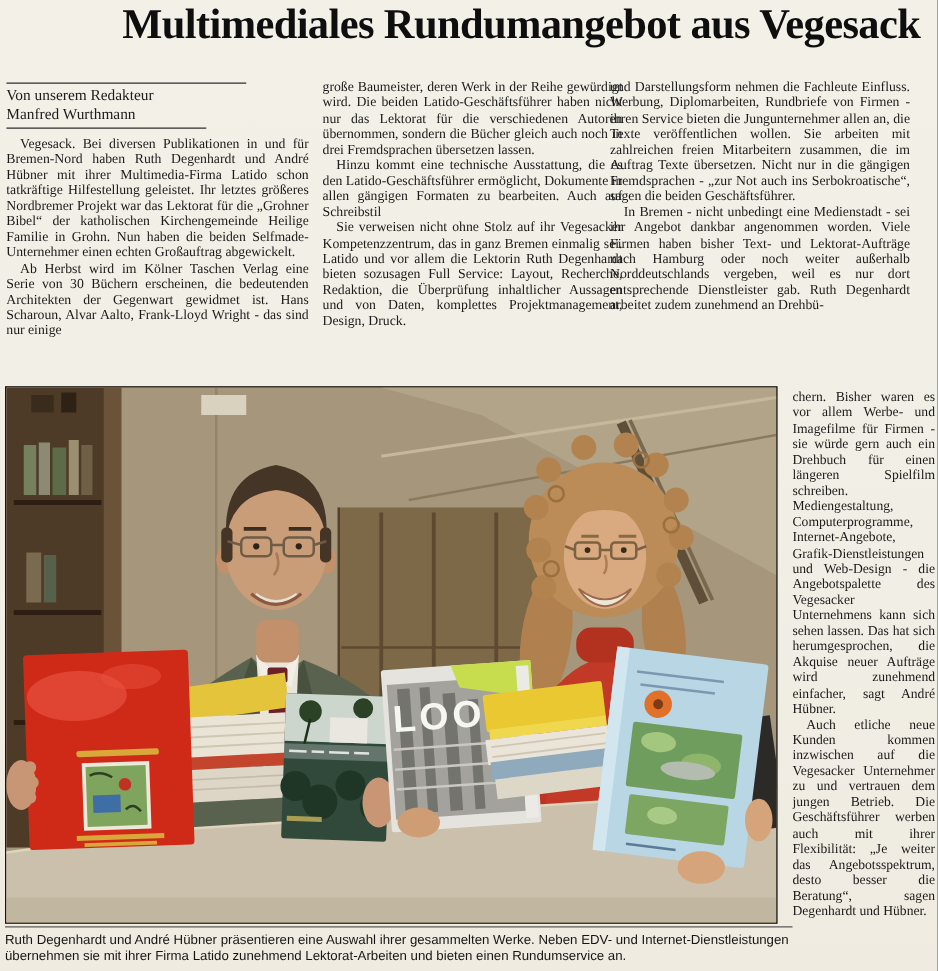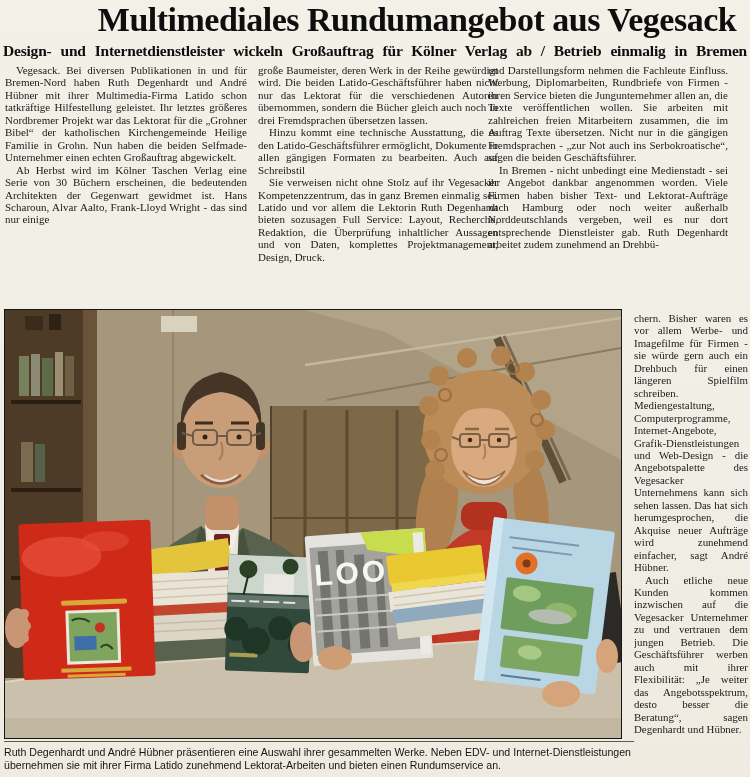--- a/index.html
+++ b/index.html
@@ -28,23 +28,26 @@
   .caption{position:absolute;left:4px;top:741px;width:630px;border-top:1px solid #5a5a5a;
         padding-top:4px;font-family:"Liberation Sans",sans-serif;font-size:10.6px;
         line-height:13px;color:#151515;}
 </style>
 </head>
 <body>
 
 <div class="page">
 
   <div class="headline">Multimediales Rundumangebot aus Vegesack</div>
-  <div class="subhead">Design- und Internetdienstleister wickeln Großauftrag für Kölner Verlag ab / Betrieb einmalig in Bremen</div>
 
   <div class="col" id="col1">
+    <div class="byline">
+      <div>Von unserem Redakteur</div>
+      <div>Manfred Wurthmann</div>
+    </div>
     <p class="indent"><span class="lead">Vegesack.</span><span> Bei diversen Publikationen in und für Bremen-Nord haben Ruth Degenhardt und André Hübner mit ihrer Multimedia-Firma Latido schon tatkräftige Hilfestellung geleistet. Ihr letztes größeres Nordbremer Projekt war das Lektorat für die „Grohner Bibel“ der katholischen Kirchengemeinde Heilige Familie in Grohn. Nun haben die beiden Selfmade-Unternehmer einen echten Großauftrag abgewickelt.</span></p>
     <p class="indent">Ab Herbst wird im Kölner Taschen Verlag eine Serie von 30 Büchern erscheinen, die bedeutenden Architekten der Gegenwart gewidmet ist. Hans Scharoun, Alvar Aalto, Frank-Lloyd Wright - das sind nur einige</p>
   </div>
 
   <div class="col" id="col2">
     <p>große Baumeister, deren Werk in der Reihe gewürdigt wird. Die beiden Latido-Geschäftsführer haben nicht nur das Lektorat für die verschiedenen Autoren übernommen, sondern die Bücher gleich auch noch in drei Fremdsprachen übersetzen lassen.</p>
     <p class="indent">Hinzu kommt eine technische Ausstattung, die es den Latido-Geschäftsführer ermöglicht, Dokumente in allen gängigen Formaten zu bearbeiten. Auch auf Schreibstil</p>
     <p class="indent">Sie verweisen nicht ohne Stolz auf ihr Vegesacker Kompetenzzentrum, das in ganz Bremen einmalig sei. Latido und vor allem die Lektorin Ruth Degenhardt bieten sozusagen Full Service: Layout, Recherche, Redaktion, die Überprüfung inhaltlicher Aussagen und von Daten, komplettes Projektmanagement, Design, Druck.</p>
   </div>
 

